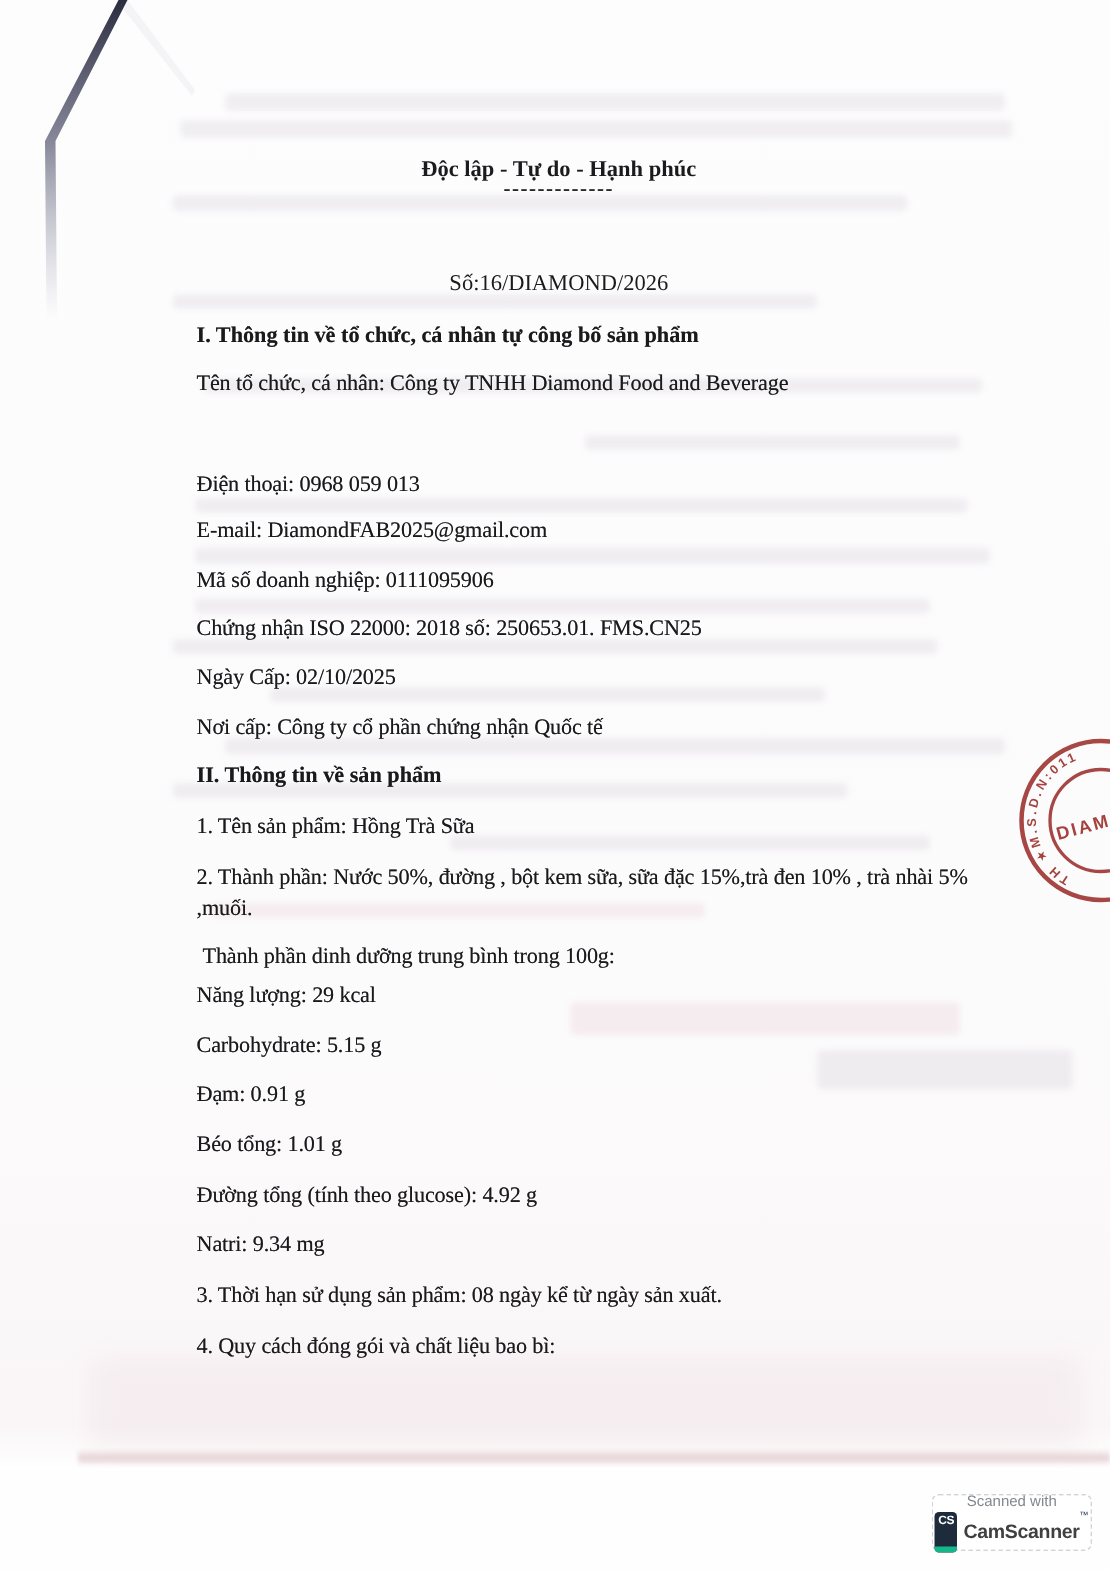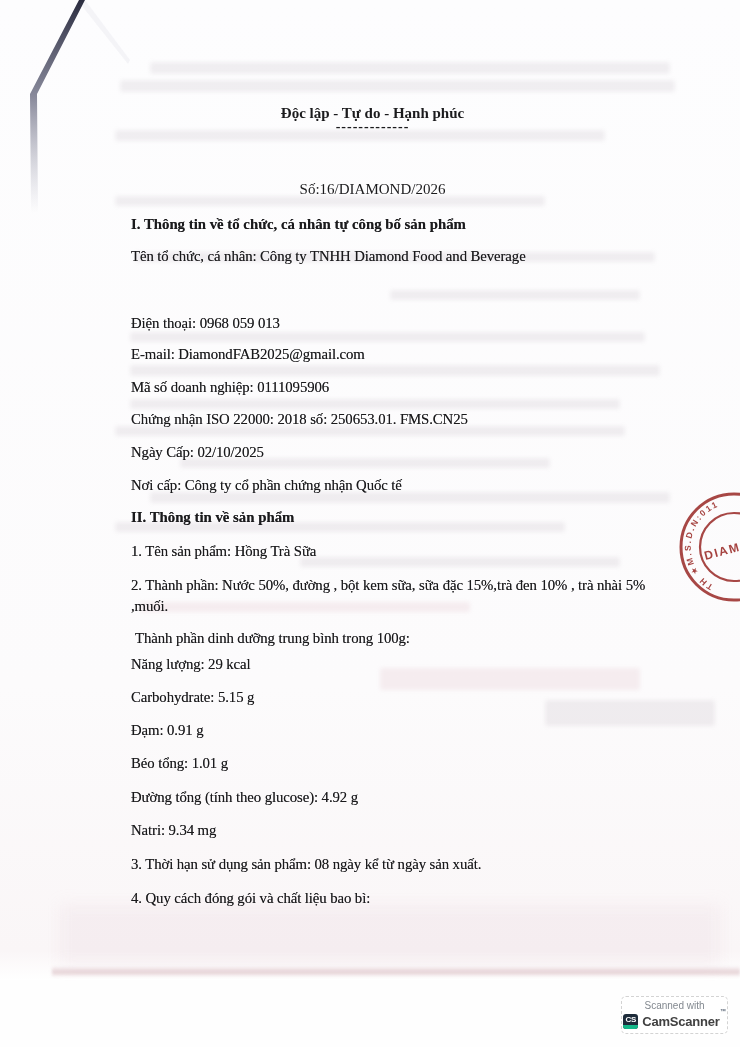--- a/index.html
+++ b/index.html
@@ -33,21 +33,21 @@
     background:rgba(225,195,205,.16);filter:blur(8px);pointer-events:none;}
   .corner-svg{position:absolute;left:0;top:0;}
   .stamp-svg{position:absolute;left:660px;top:478px;}
   
   .cs-badge{position:absolute;left:621px;top:996px;width:105px;height:36px;
     background:#ffffff;border:1.5px dashed #d3d3d3;border-radius:5px;
     display:flex;flex-direction:column;align-items:center;justify-content:center;gap:1px;
     font-family:"Liberation Sans","DejaVu Sans",sans-serif;}
   .cs-scanned{font-size:10px;color:#82888f;line-height:11px;}
   .cs-row{display:flex;align-items:center;gap:4px;}
-  .cs-logo{width:15px;height:15px;border-radius:3px;background:#1d2b3a;position:relative;
+  .cs-logo{width:15px;height:27px;border-radius:3px;background:#1d2b3a;position:relative;
     display:flex;align-items:flex-start;justify-content:center;overflow:hidden;}
   .cs-logo span{color:#ffffff;font-size:8px;font-weight:bold;line-height:11px;letter-spacing:-.3px;}
   .cs-logo i{position:absolute;left:0;right:0;bottom:0;height:3.5px;background:#14b789;}
   .cs-brand{font-size:13px;font-weight:bold;color:#404040;letter-spacing:-.2px;}
   .cs-tm{font-size:6px;color:#24344a;vertical-align:top;position:relative;top:-4px;}
 </style>
 </head>
 <body>
 
 <div class="page">

